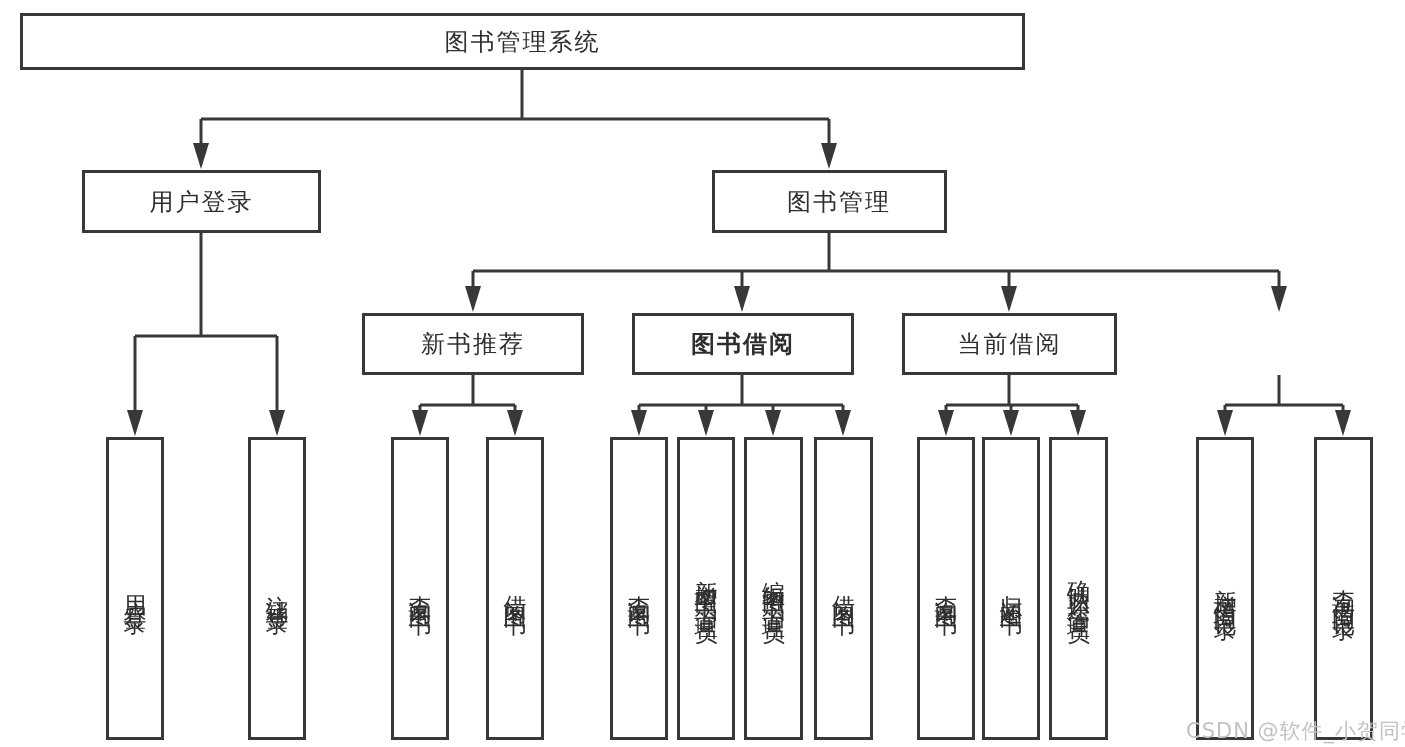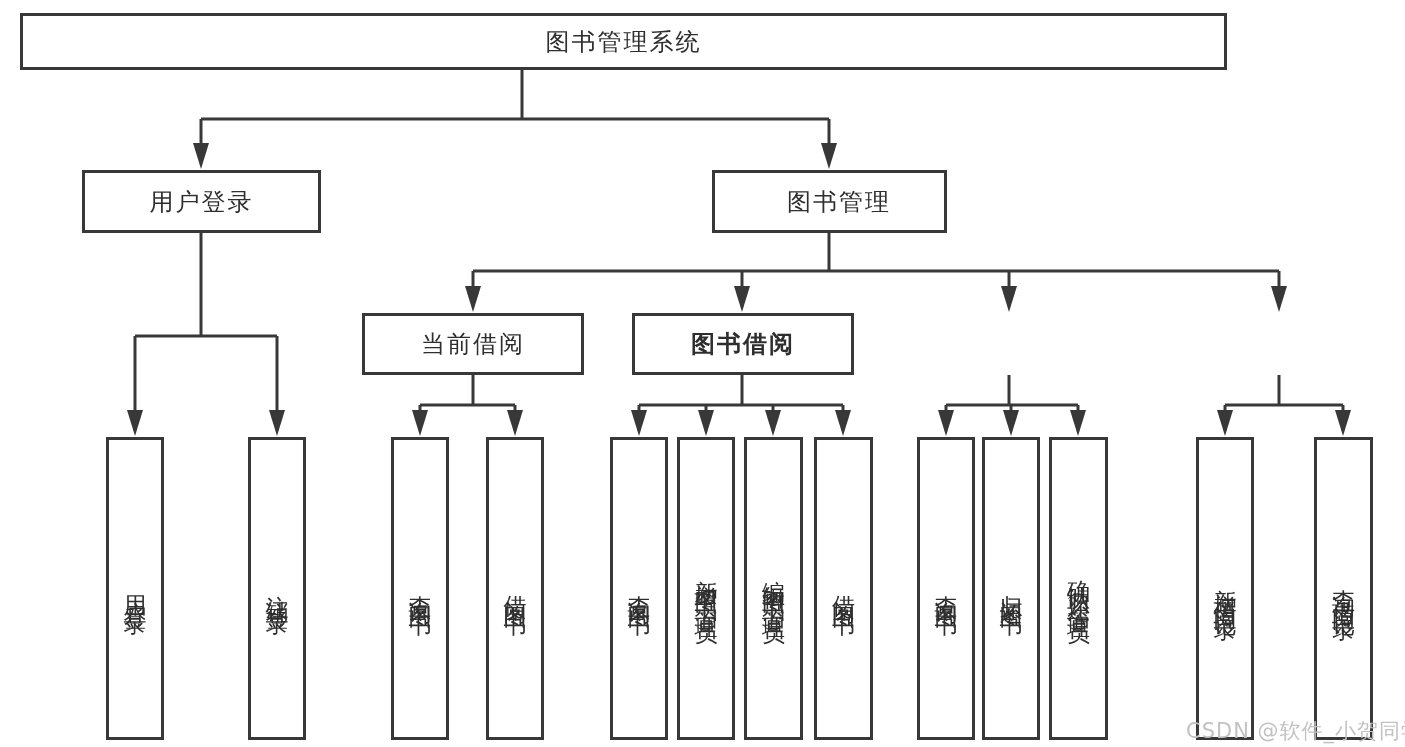--- a/index.html
+++ b/index.html
@@ -125,27 +125,28 @@
 
       <polygon points="938,410 954,410 946,436"></polygon>
       <polygon points="1003,410 1019,410 1011,436"></polygon>
       <polygon points="1070,410 1086,410 1078,436"></polygon>
 
       <polygon points="1217,410 1233,410 1225,436"></polygon>
       <polygon points="1335,410 1351,410 1343,436"></polygon>
     </g>
   </svg>
 
-  <div class="box h-box" style="left:20px; top:13px; width:1207px; height:57px;text-align:right;">图书管理系统</div>
+  <div class="box h-box" style="left:20px; top:13px; width:1005px; height:57px;text-align:right;">图书管理系统</div>
 
   <div class="box h-box" style="left:82px; top:170px; width:239px; height:63px;">用户登录</div>
   <div class="box h-box" style="left:712px; top:170px; width:235px; height:63px;padding-left:19px;">图书管理</div>
 
-  <div class="box h-box" style="left:362px; top:313px; width:222px; height:62px;">当前借阅</div>
+  <div class="box h-box" style="left:362px; top:313px; width:222px; height:62px;">新书推荐</div>
   <div class="box h-box" style="left:632px; top:313px; width:222px; height:62px;font-weight:bold;">图书借阅</div>
+  <div class="box h-box" style="left:902px; top:313px; width:215px; height:62px;">当前借阅</div>
 
   <div class="box v-box" style="left:106px; top:437px; width:58px; height:303px;">用户登录</div>
   <div class="box v-box" style="left:248px; top:437px; width:58px; height:303px;">注销登录</div>
 
   <div class="box v-box" style="left:391px; top:437px; width:58px; height:303px;">查询图书</div>
   <div class="box v-box" style="left:486px; top:437px; width:58px; height:303px;">借阅图书</div>
 
   <div class="box v-box" style="left:610px; top:437px; width:58px; height:303px;">查询图书</div>
   <div class="box v-box" style="left:677px; top:437px; width:58px; height:303px;">新增图书（管理员）</div>
   <div class="box v-box" style="left:744px; top:437px; width:59px; height:303px;">编辑图书（管理员）</div>

